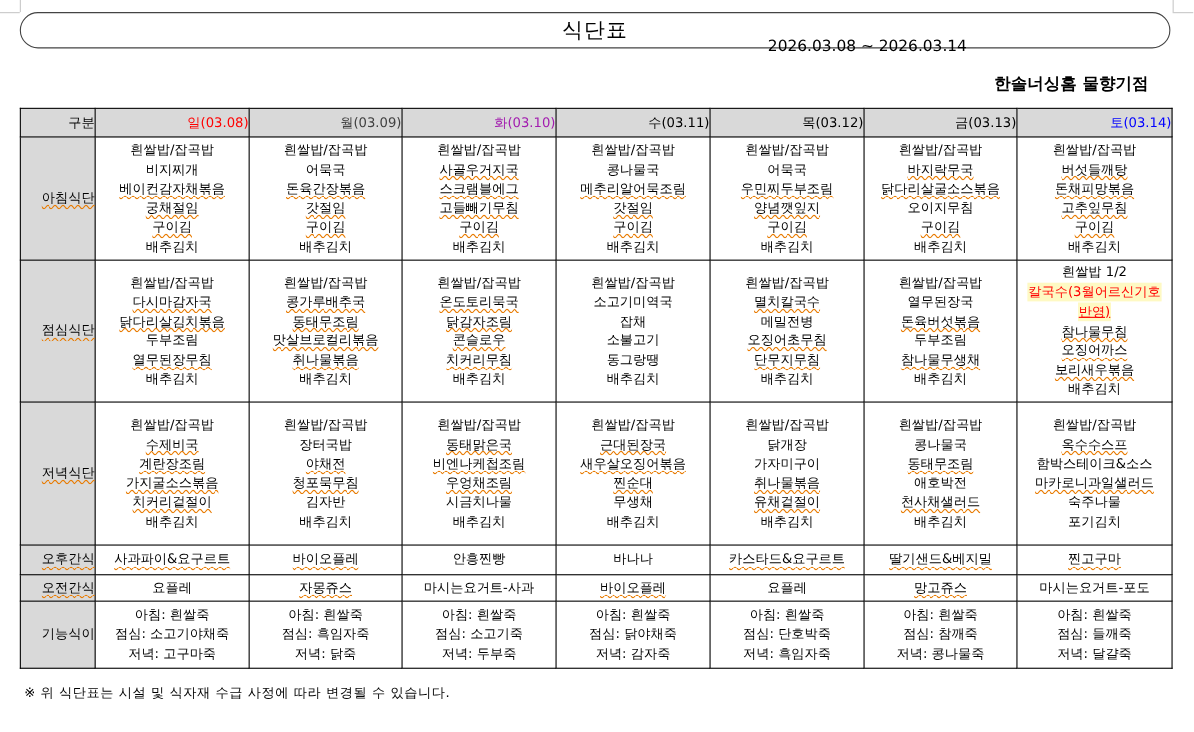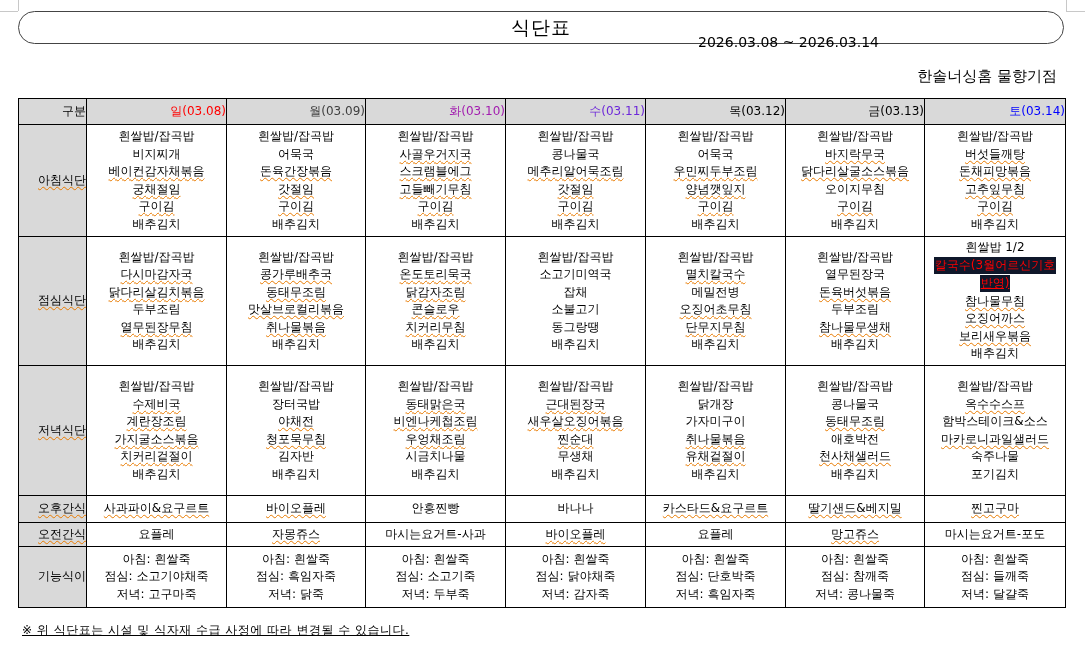--- a/index.html
+++ b/index.html
@@ -39,24 +39,24 @@
     .date-range {
       position: absolute;
       left: 0;
       width: 879px;
       top: 34px;
       text-align: right;
       font-size: 14px;
     }
     .org-name {
       position: absolute;
-      right: 28px;
+      right: 41px;
       top: 67px;
       font-size: 15px;
-      font-weight: normal;
+      font-weight: bold;
     }
     table.menu {
       position: absolute;
       left: 18px;
       top: 98px;
       border-collapse: collapse;
       table-layout: fixed;
       width: 1047px;
       font-size: 12px;
     }
@@ -73,31 +73,30 @@
       height: 25px;
     }
     table.menu td.label {
       background: #d9d9d9;
     }
     .spell { text-decoration: underline wavy #e87a00; text-decoration-thickness: 1px; text-underline-offset: 2px; }
     .cell-lines { display: flex; flex-direction: column; align-items: center; }
     .cell-lines span { display: block; white-space: nowrap; }
     td.meal { vertical-align: top; padding-top: 3px; }
     .hl {
-      background: #0f172a;
+      background: #fef9c3;
       color: #ff0000;
       padding: 0 1px;
     }
     .footnote {
       position: absolute;
       left: 22px;
       top: 622px;
       font-size: 12px;
       letter-spacing: 0.5px;
-      text-decoration: underline;
     }
   </style>
 </head>
 <body>
 
 <div class="crop-mark" style="left:18px;top:0;width:1px;height:11px;"></div>
 <div class="crop-mark" style="left:0;top:11px;width:18px;height:1px;"></div>
 <div class="crop-mark" style="left:1066px;top:0;width:1px;height:11px;"></div>
 <div class="crop-mark" style="left:1066px;top:11px;width:19px;height:1px;"></div>
 
@@ -119,21 +118,21 @@
     <col style="width:140px">
     <col style="width:139px">
     <col style="width:141px">
   </colgroup>
   <thead>
     <tr id="header-row">
       <th>구분</th>
     <th style="color: rgb(255, 0, 0); margin-left: 40px;">일(03.08)</th>
         <th style="color: #404040;">월(03.09)</th>
         <th style="color: #a21caf;">화(03.10)</th>
-        <th style="color: #6d28d9;">수(03.11)</th>
+        <th style="color: #000000;">수(03.11)</th>
         <th style="color: rgb(0, 0, 0);">목(03.12)</th>
         <th style="color: rgb(0, 0, 0);">금(03.13)</th>
         <th style="color: rgb(0, 0, 255);">토(03.14)</th>
       </tr>
   </thead>
   <tbody id="table-body">
       <tr style="height: 112px;">
         <td class="label"><span class="spell">아침식단</span></td>
         <td class="meal">
           <div class="cell-lines">

